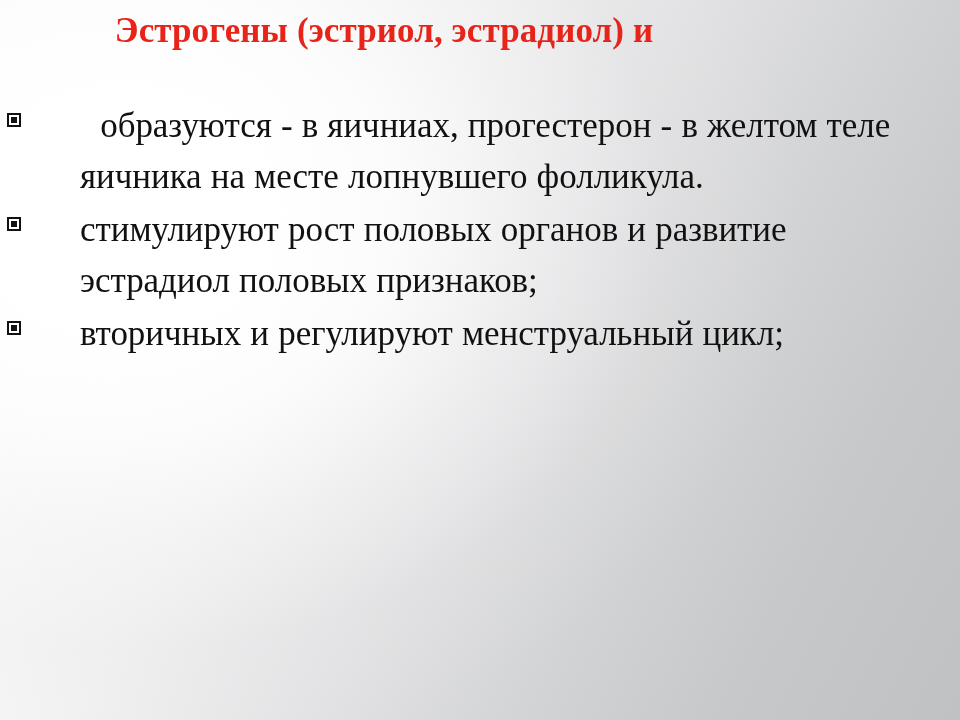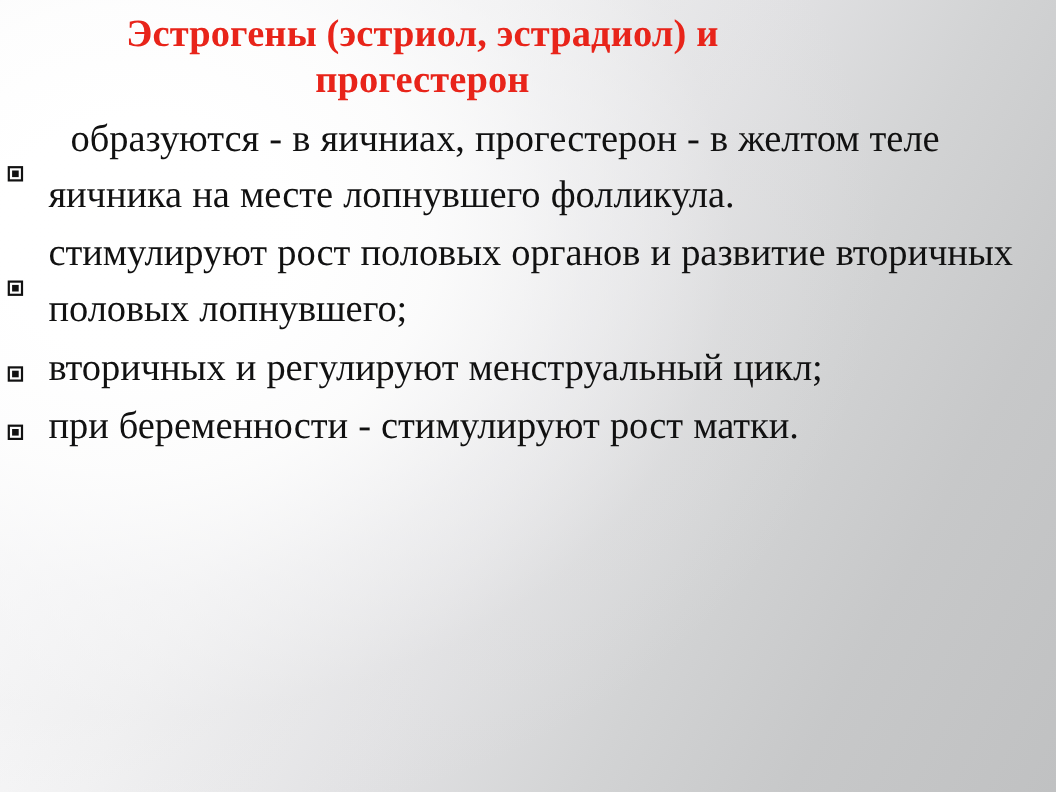--- a/index.html
+++ b/index.html
@@ -62,22 +62,23 @@
     position: absolute;
     left: 0;
     top: 100px;
     width: 960px;
     padding: 0 4px 0 0;
     box-sizing: border-box;
   }
 
   .bullet-row {
     display: flex;
-    align-items: center;
+    align-items: flex-start;
     margin: 0 0 2px 0;
+    gap: 36px;
   }
 
   .bullet-marker {
     flex: 0 0 auto;
     width: 44px;
     padding-top: 13px;
     display: flex;
     justify-content: flex-start;
     padding-left: 7px;
     box-sizing: border-box;
@@ -120,48 +121,41 @@
   
   .bullet-text.lead-space { text-indent: 11px; }
 </style>
 </head>
 <body>
 
 <div id="slide">
 
   <div id="title-block">
     <span class="title-line">Эстрогены (эстриол, эстрадиол) и</span>
-    <span class="title-line">прогестерон</span>
   </div>
 
   <div id="body-block">
 
     <div class="bullet-row">
       <span class="bullet-marker">
         <span class="sq-bullet"></span>
       </span>
       <span class="bullet-text lead-space"> образуются - в яичниах, прогестерон - в желтом теле яичника на месте лопнувшего фолликула.</span>
     </div>
 
     <div class="bullet-row">
       <span class="bullet-marker">
         <span class="sq-bullet"></span>
       </span>
-      <span class="bullet-text">стимулируют рост половых органов и развитие вторичных половых лопнувшего;</span>
+      <span class="bullet-text">стимулируют рост половых органов и развитие эстрадиол половых признаков;</span>
     </div>
 
 
     <div class="bullet-row">
       <span class="bullet-marker">
         <span class="sq-bullet"></span>
       </span>
       <span class="bullet-text">вторичных и регулируют менструальный цикл;</span>
     </div>
 
-    <div class="bullet-row">
-      <span class="bullet-marker">
-        <span class="sq-bullet"></span>
-      </span>
-      <span class="bullet-text">при беременности - стимулируют рост матки.</span>
-    </div>
 
   </div>
 </div>
 
 </body></html>

